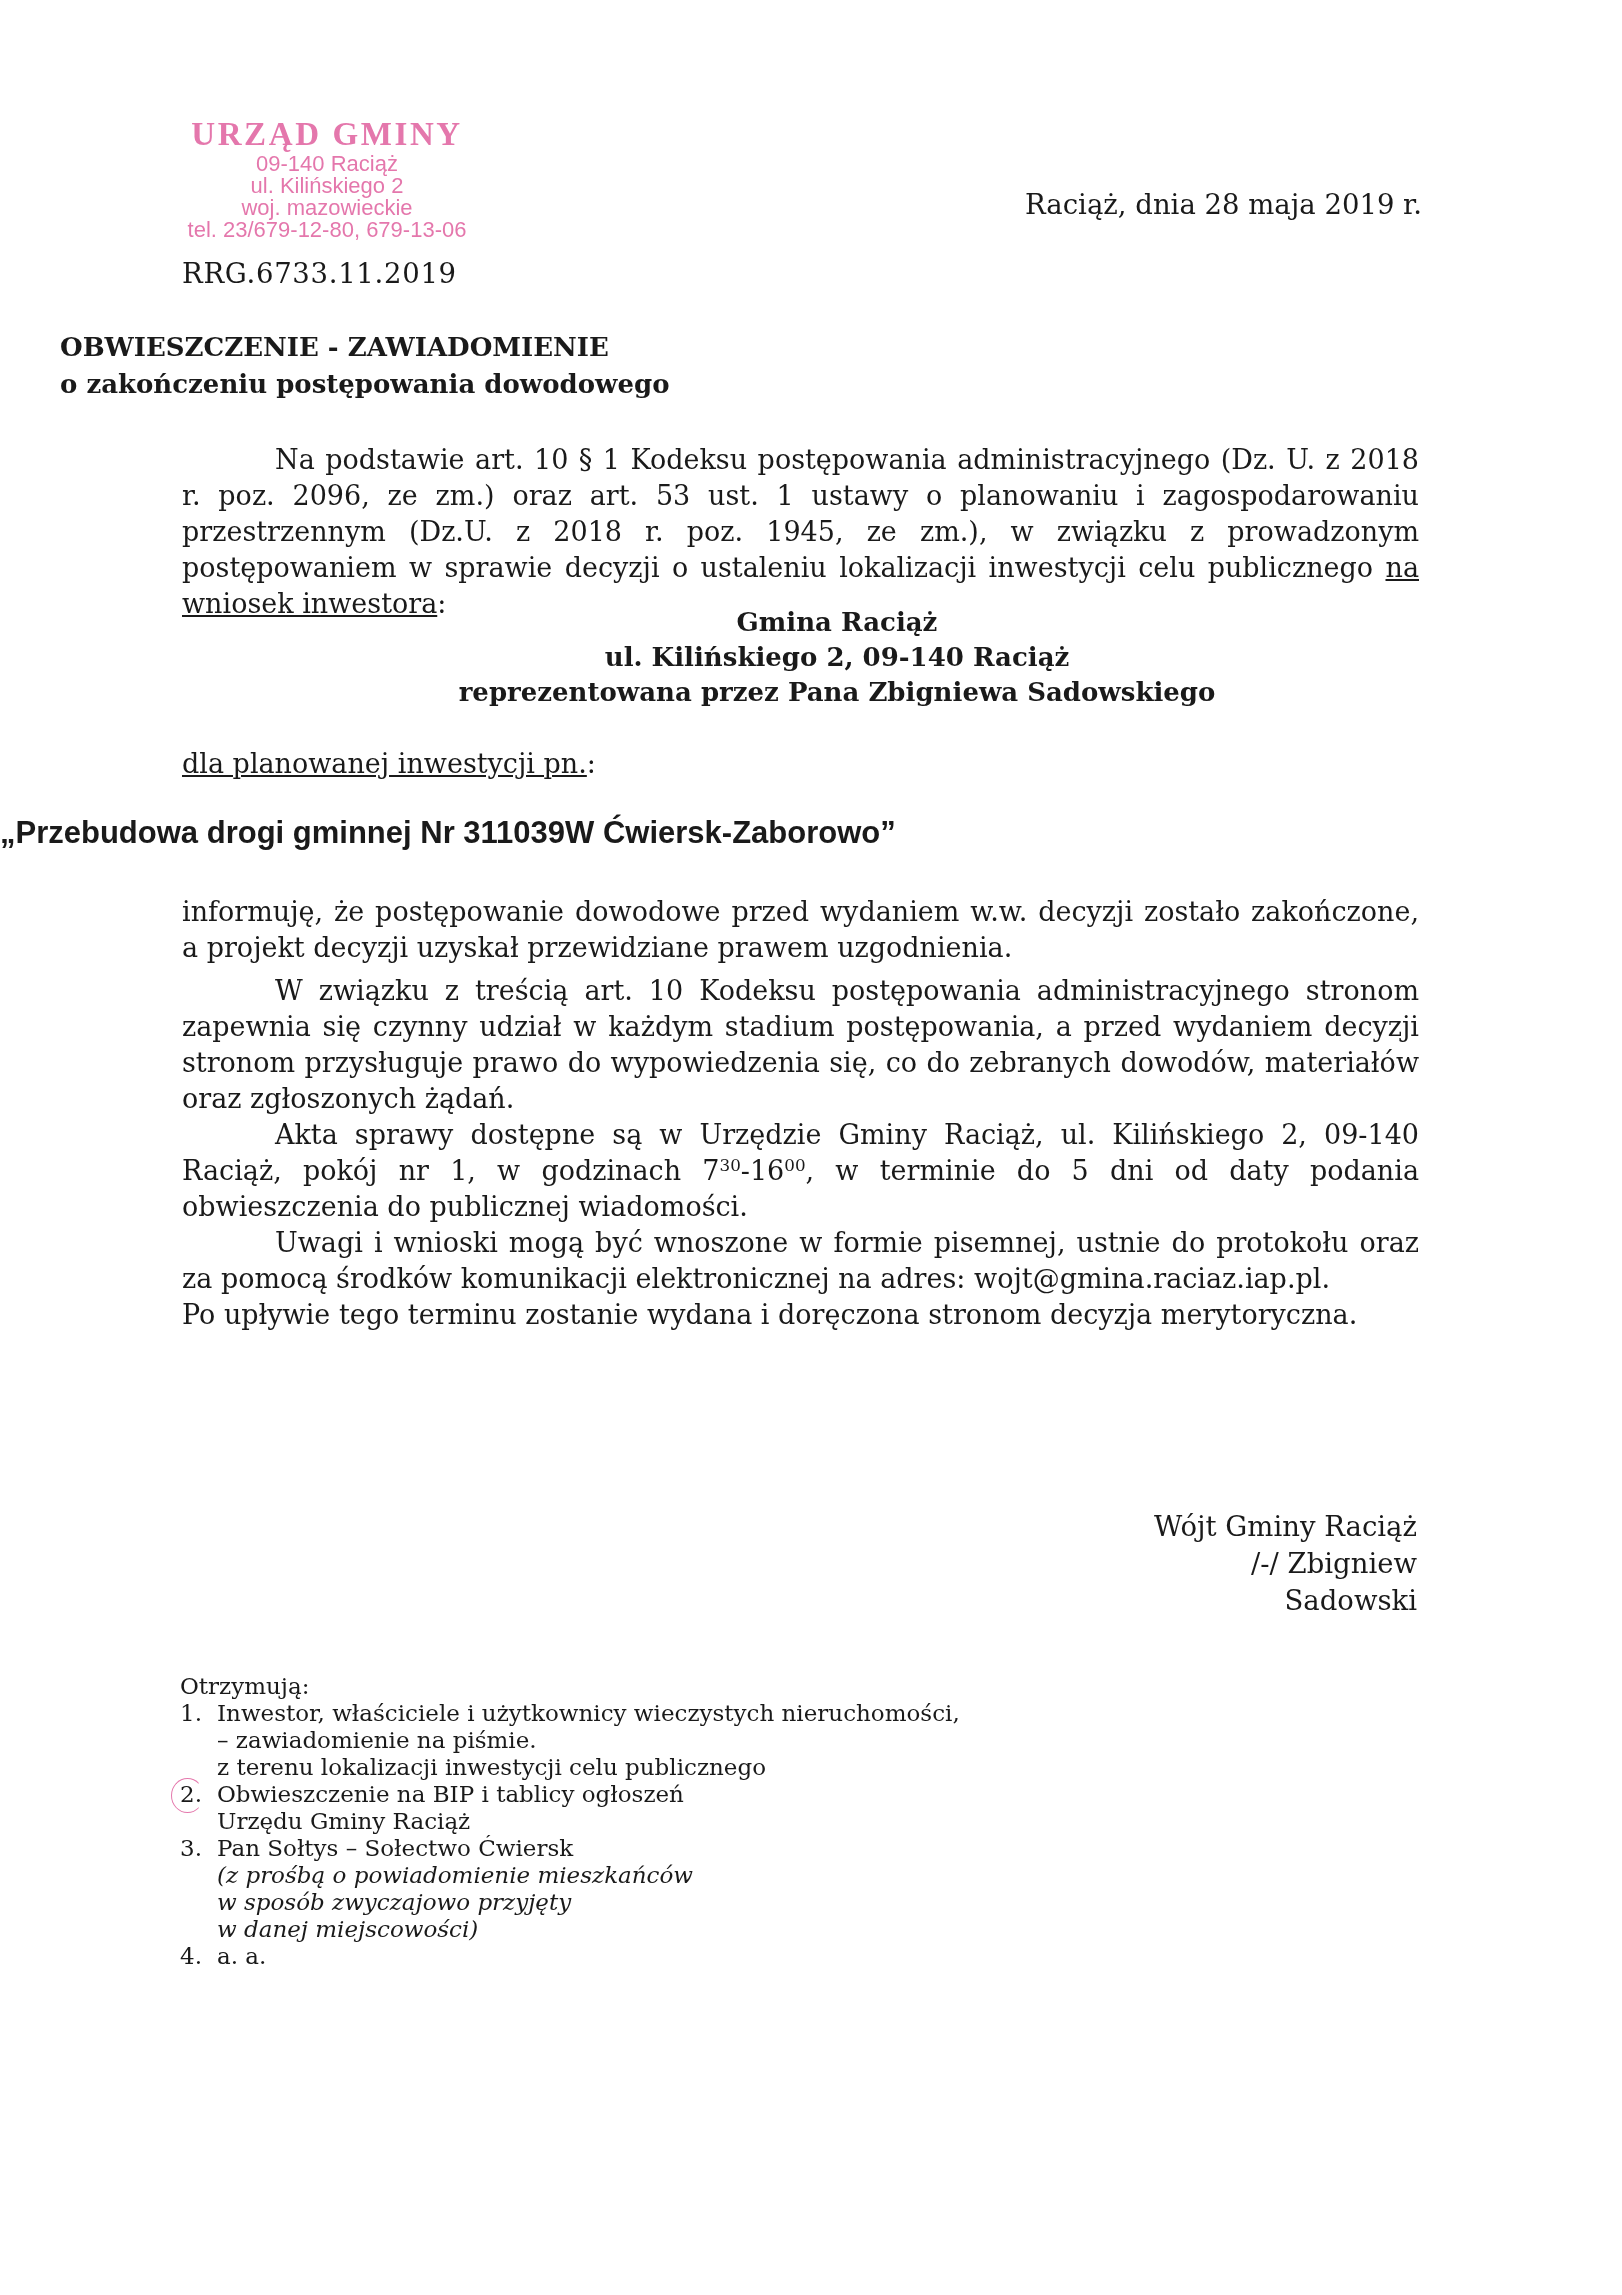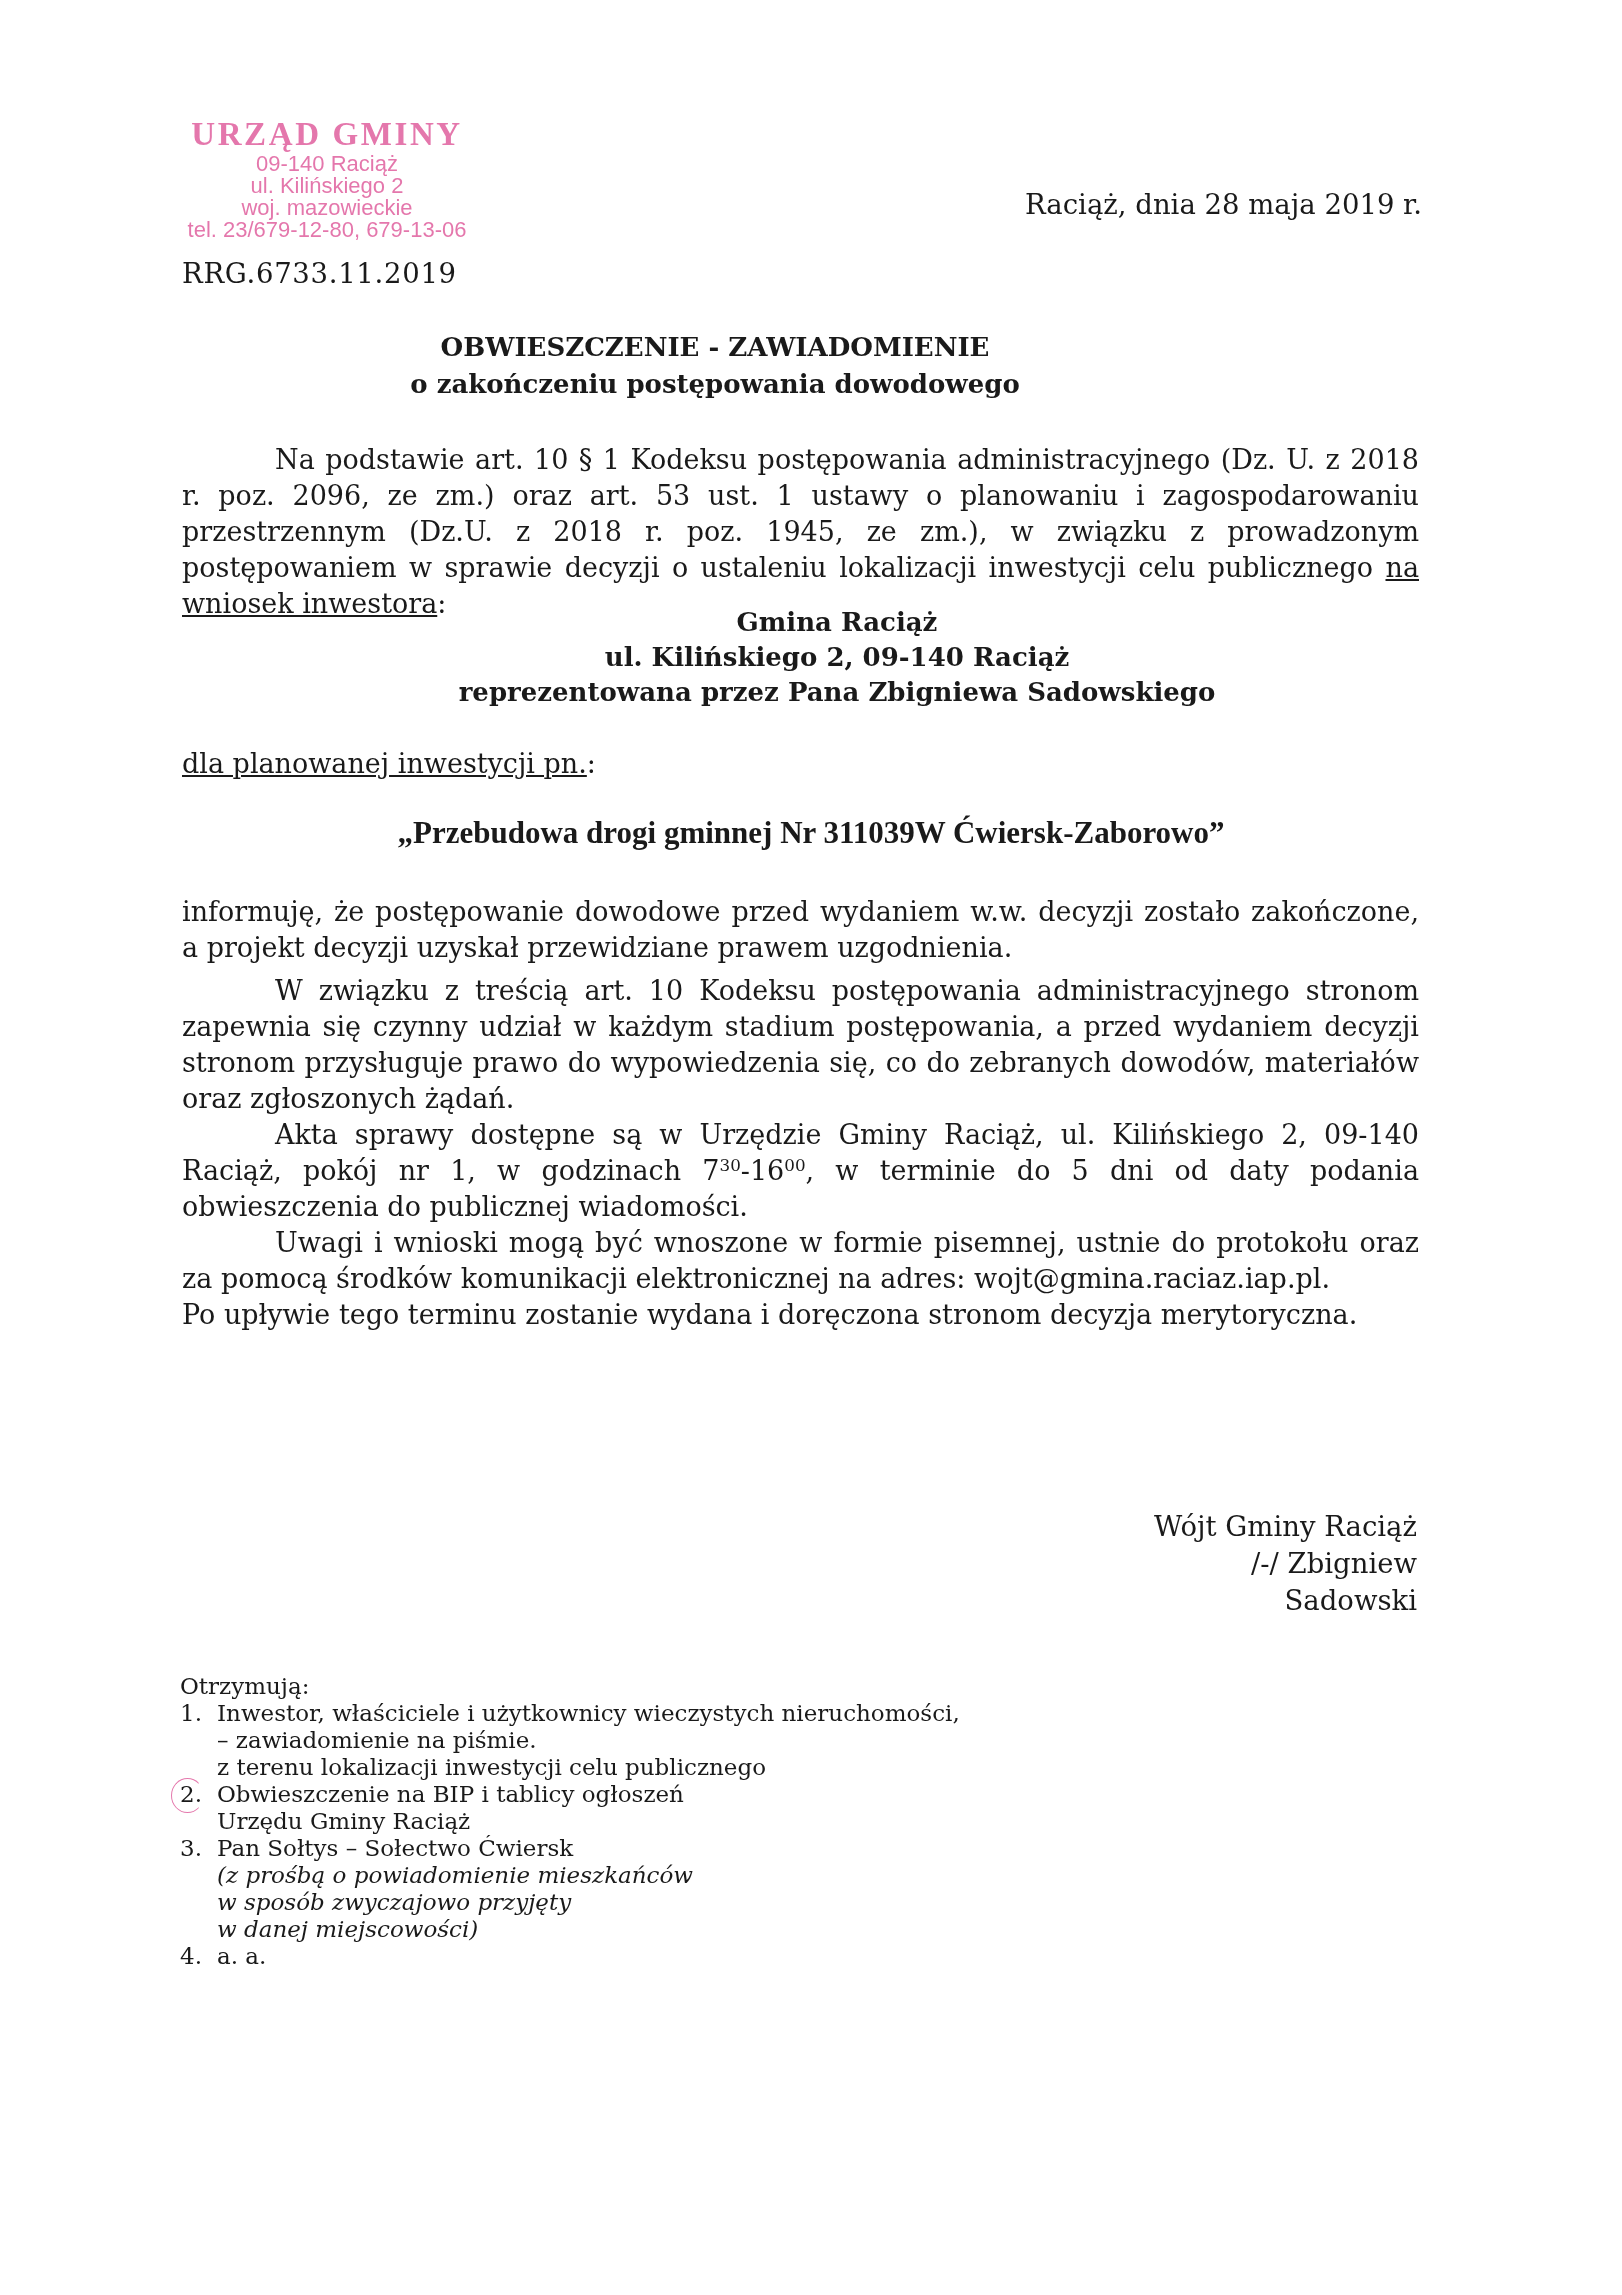--- a/index.html
+++ b/index.html
@@ -9,35 +9,35 @@
 
     
     .stamp { left: 157px; top: 84px; width: 340px; text-align: center; color: #e0609e; margin-top: 32px; }
     .stamp .s-title { font-family: "Liberation Serif", serif; font-size: 33px; letter-spacing: 2.6px;
                       line-height: 37px; font-weight: bold; opacity: 0.85; }
     .stamp .s-line { font-family: "Liberation Sans", sans-serif; font-size: 22px; line-height: 22px; opacity: 0.85; }
 
     .date { right: 200px; top: 188px; font-size: 27.5px; text-align: center; }
     .sign-ref { left: 182px; top: 257px; font-size: 27.5px; letter-spacing: 0.7px; }
 
-    .title-block { left: 16px; width: 1346px; top: 329px; text-align: center; }
+    .title-block { left: 8px; width: 1346px; top: 329px; text-align: left; }
     .title-block .t1 { font-family: "DejaVu Serif", serif; font-weight: bold; font-size: 26px; line-height: 37px; margin-left: 52px; }
     .title-block .t2 { font-family: "DejaVu Serif", serif; font-weight: bold; font-size: 26px; line-height: 37px; margin-left: 52px; }
 
     .body { left: 182px; width: 1237px; font-size: 27px; line-height: 36px; text-align: justify; }
     .para { text-indent: 93px; margin: 0; }
     .para.noindent { text-indent: 0; }
     .u { text-decoration: underline; }
 
     .applicant { left: 0; width: 1622px; top: 605px; text-align: center; font-weight: bold; font-size: 26px; line-height: 35px; }
     .applicant div { margin-left: 52px; }
 
     .for-line { left: 182px; top: 748px; font-size: 27px; }
-    .project-name { left: 0; width: 1622px; top: 815px; text-align: center;
-                    font-family: Liberation Serif, serif; font-weight: bold; font-size: 31px; }
+    .project-name { left: 0; width: 1622px; top: 815px; 
+                    font-family: Liberation Sans, sans-serif; font-weight: bold; font-size: 31px; }
 
     .signature { right: 205px; top: 1508px; text-align: right; font-size: 27.5px; line-height: 37px; }
 
     .recipients { left: 180px; top: 1673px; font-size: 23px; line-height: 27px; }
     .recipients .item { display: flex; }
     .recipients .num { width: 37px; flex: none; position: relative; }
     .recipients .txt { }
     .recipients .italic { font-style: italic; }
     .circle-mark { position: absolute; left: -9.2px; top: -2.6px; width: 31px; height: 33px;
                    border: 1.6px solid #e0609e; border-radius: 50%; border-right-color: transparent; opacity: 0.85; }

